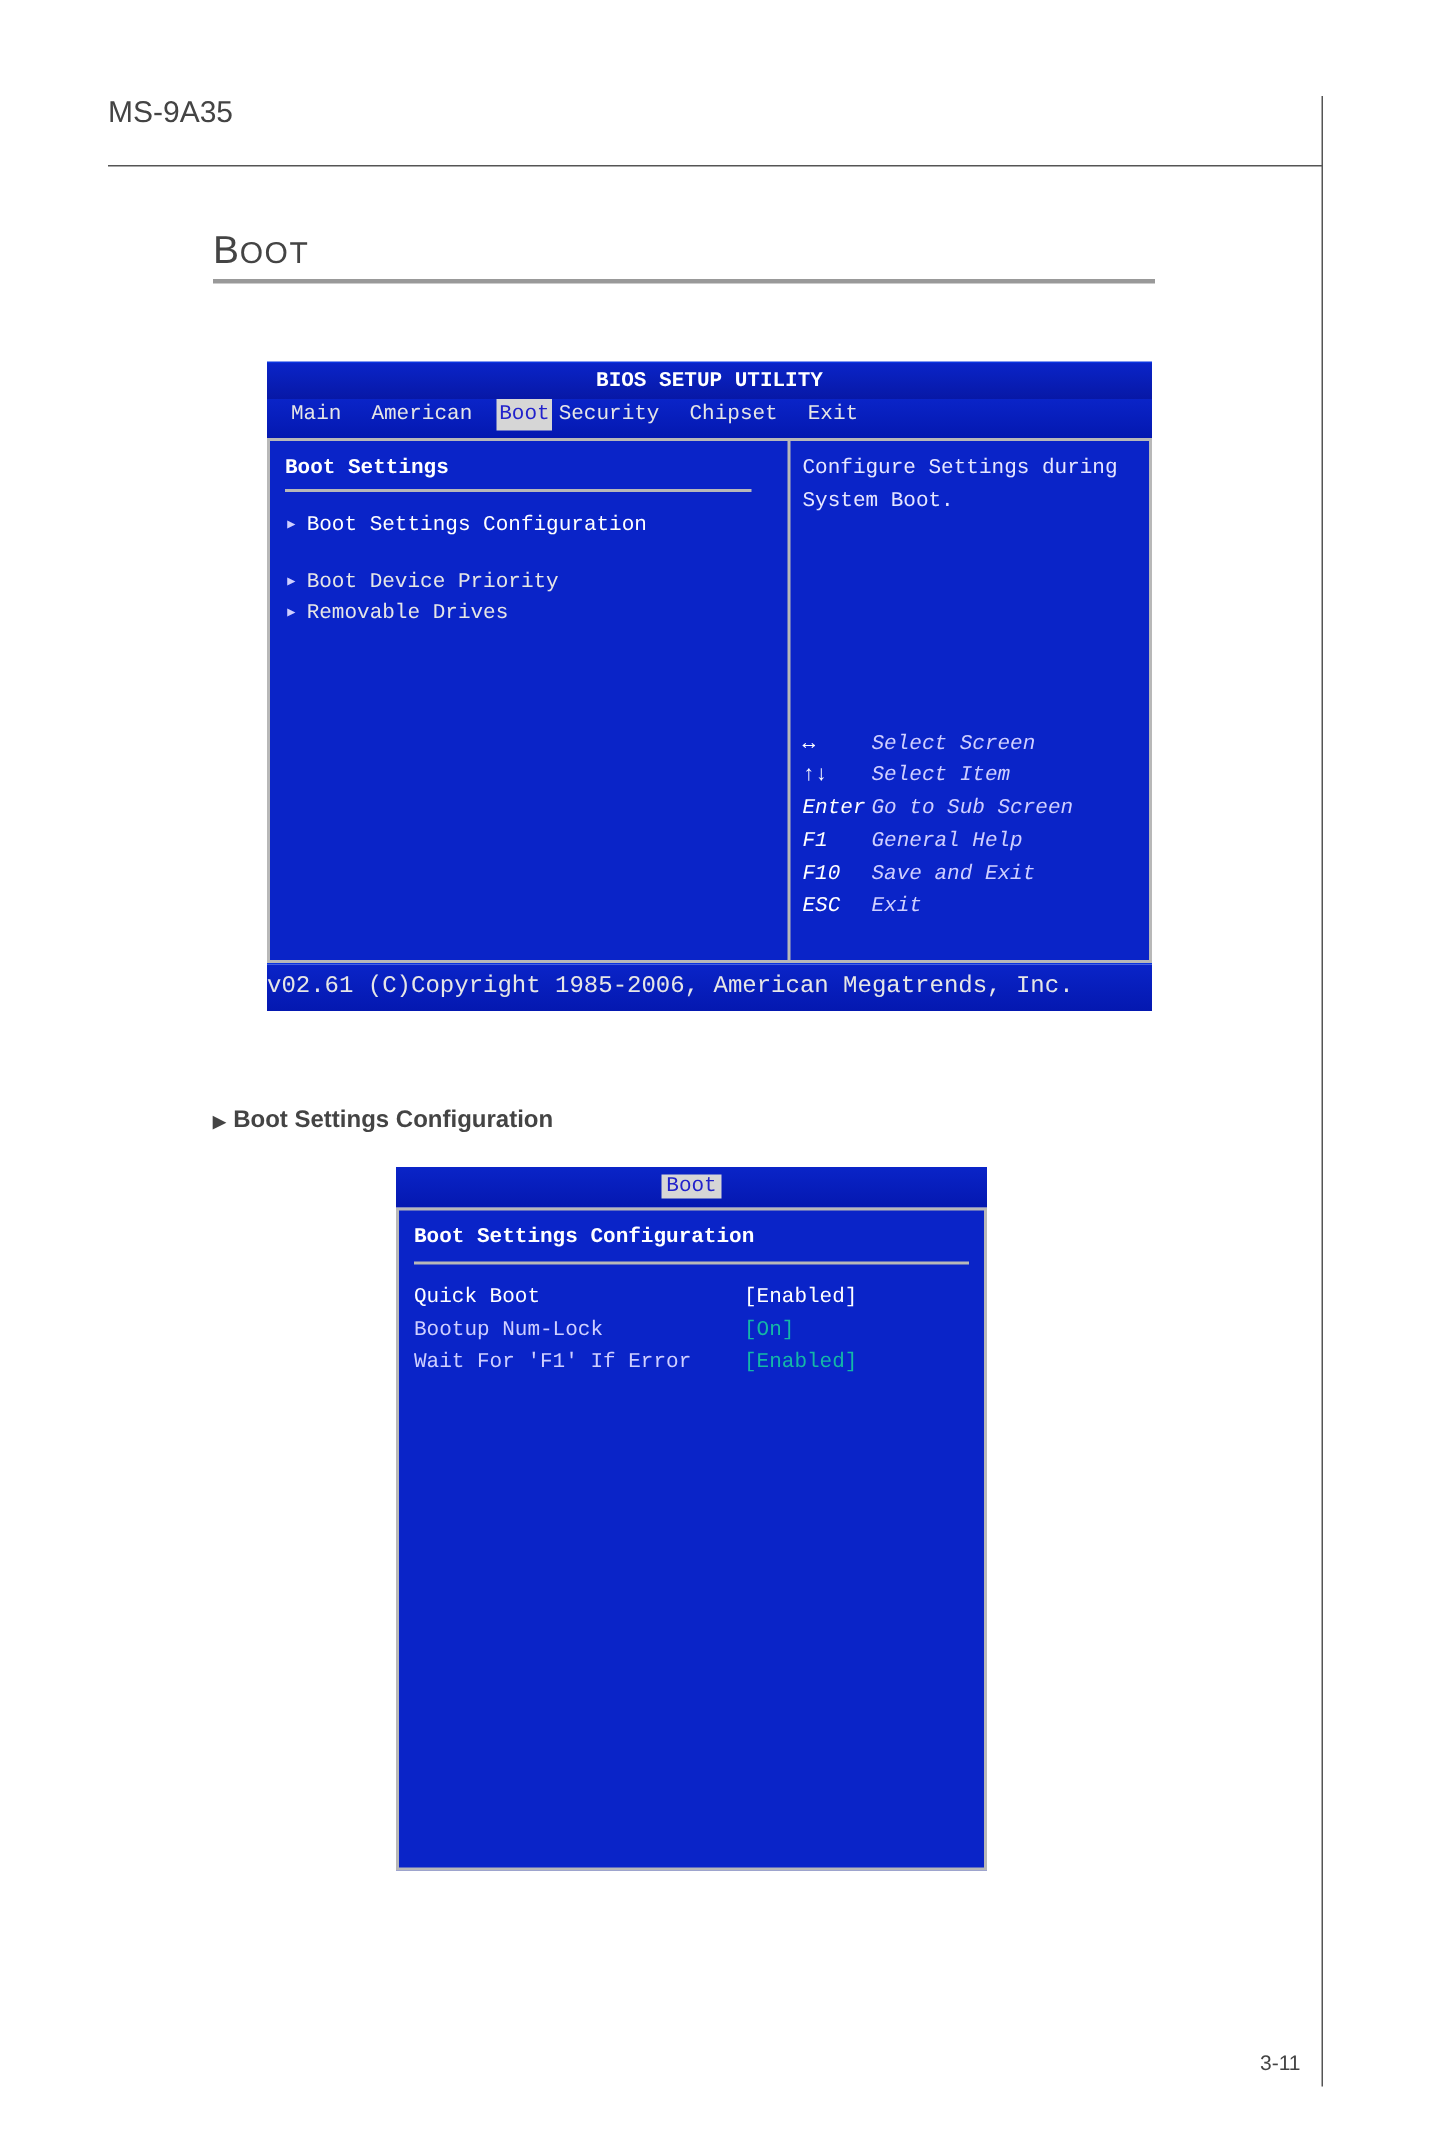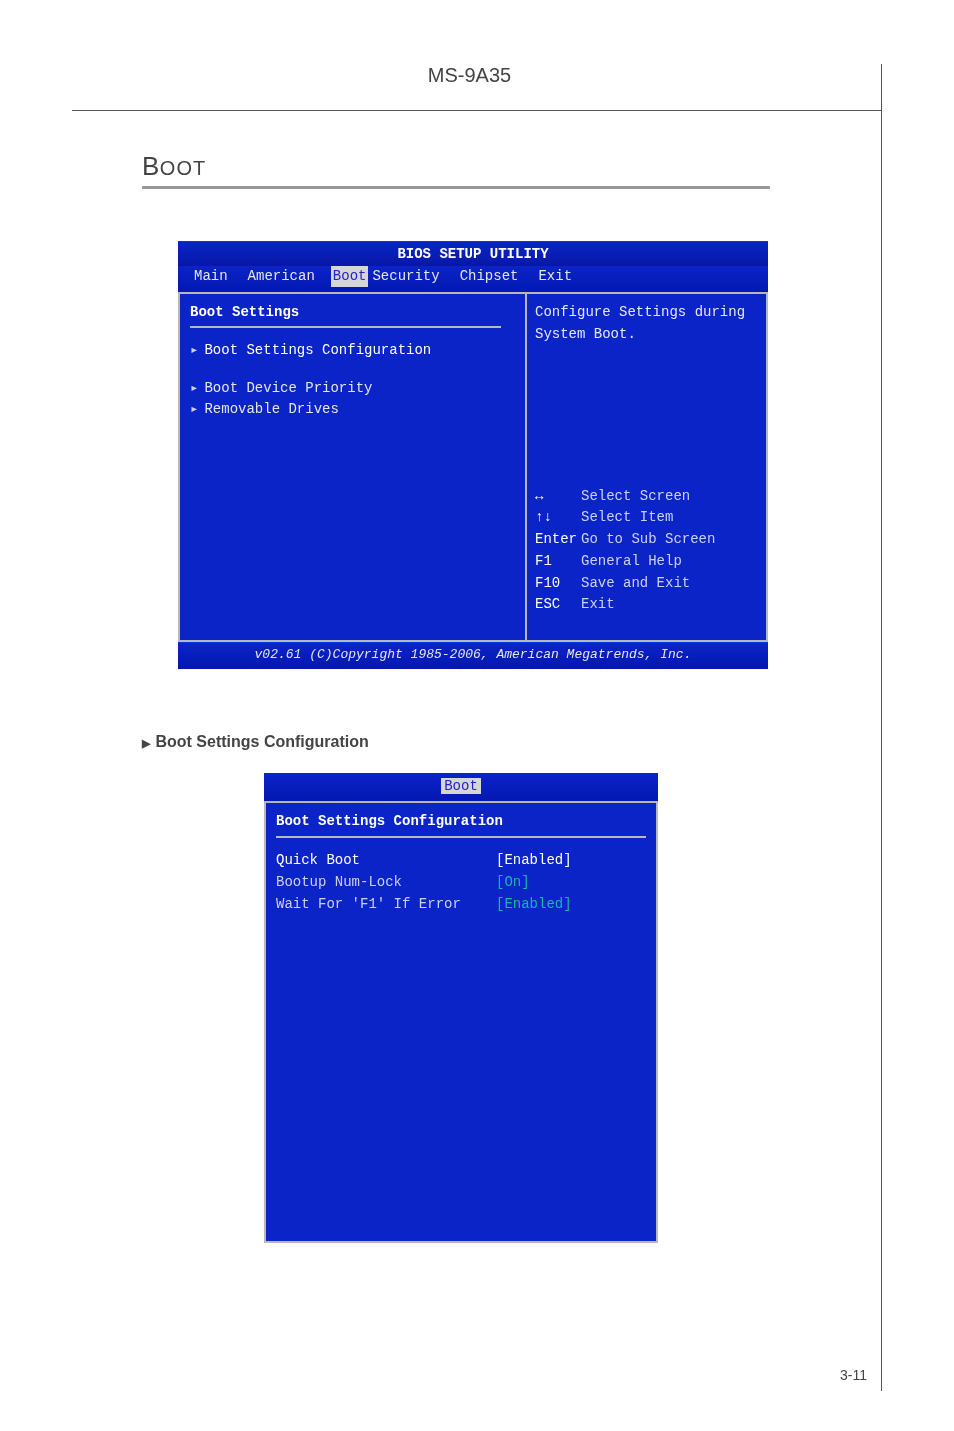--- a/index.html
+++ b/index.html
@@ -23,21 +23,21 @@
   .page::after {
     content: "";
     position: absolute;
     top: 46px;     
     left: 0;
     right: -1px;
     height: 1px;
     background: #555;
   }
   .hdr {
-    text-align: center;
+    text-align: left;
     font-size: 20px;
     padding: 0 14px 0 0;
   }
   .content {
     padding: 64px 24px 0 70px;
   }
   .section-title {
     font-size: 26px;
     letter-spacing: 0.5px;
     color: #444;
@@ -104,29 +104,27 @@
     border-bottom: 2px solid #b8b8b8;
     padding-bottom: 2px;
     margin-bottom: 12px;
   }
   .bios1 .item { color: #e6e6e6; }
   .bios1 .item.sel { color: #fff; }
   .bios1 .tri { color: #cfcfff; margin-right: 6px; }
   .bios1 .help-desc { color: #e6e6ff; margin-bottom: 140px; display: block; }
   .bios1 .keys .k { color: #fff; display: inline-block; width: 46px; }
   .bios1 .keys .d { color: #cfcfff; }
-  .bios1 .keys div { white-space: nowrap; }
+  .bios1 .keys div { white-space: nowrap; font-style: italic; }
   .bios1 .foot {
     background: linear-gradient(#0a24c8,#0418b0);
-    text-align: center;
     color: #e6e6e6;
     padding: 2px 0 4px 0;
     border-top: 1px solid #0a34e0;
-    font-size: 13px;
-    font-style: italic;
+    font-size: 16px;
   }
 
   
   .sub {
     margin: 64px 0 0 0;
     font-size: 16px;
     font-weight: bold;
     color: #444;
   }
   .sub .arrow { font-size: 11px; margin-right: 5px; }

